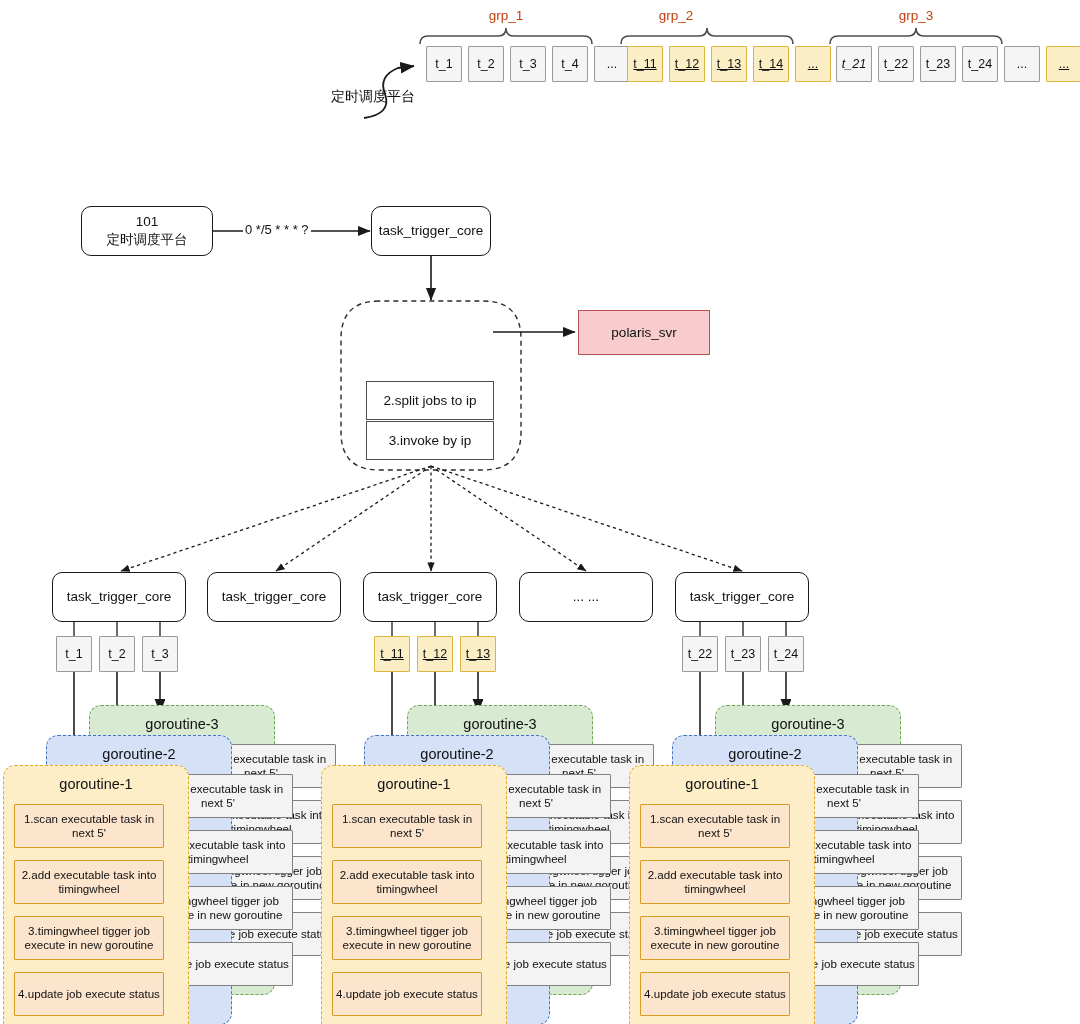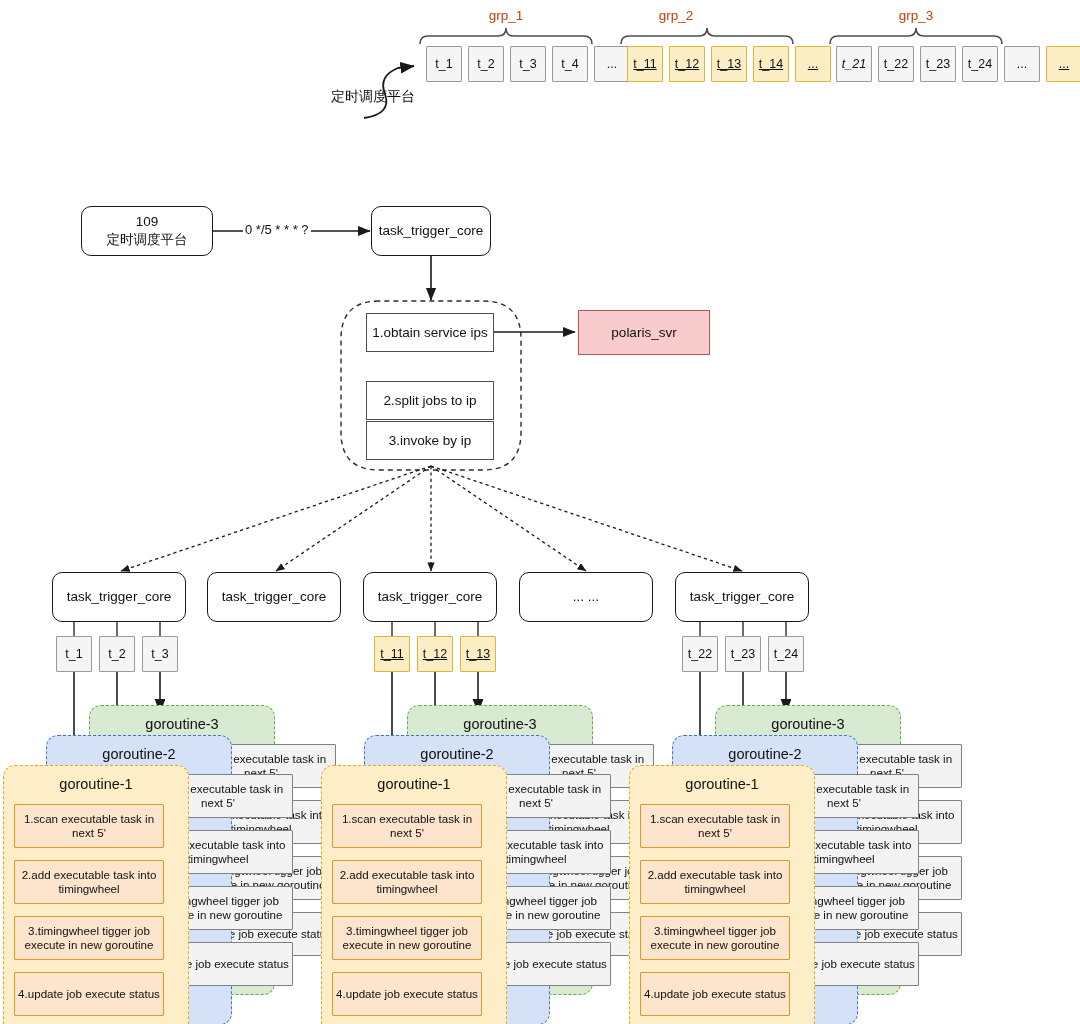--- a/index.html
+++ b/index.html
@@ -214,29 +214,28 @@
   <div class="abs chip" style="left:836px; top:46px;font-style:italic;">t_21</div>
   <div class="abs chip" style="left:878px; top:46px;">t_22</div>
   <div class="abs chip" style="left:920px; top:46px;">t_23</div>
   <div class="abs chip" style="left:962px; top:46px;">t_24</div>
   <div class="abs chip" style="left:1004px; top:46px;">...</div>
   <div class="abs chip hl" style="left:1046px; top:46px;">...</div>
 
   <div class="abs cn-label" style="left:331px; top:88px;">定时调度平台</div>
 
   <div class="abs rbox" style="left:81px; top:206px; width:132px; height:50px; flex-direction:column;">
-    <span>109</span>
+    <span>101</span>
     <span>定时调度平台</span>
   </div>
 
   <div class="abs edge-label" style="left:243px; top:222px;">0 */5 * * * ?</div>
 
   <div class="abs rbox" style="left:371px; top:206px; width:120px; height:50px;">task_trigger_core</div>
 
-  <div class="abs sqbox" style="left:366px; top:313px; width:128px; height:39px;">1.obtain service ips</div>
   <div class="abs sqbox" style="left:366px; top:381px; width:128px; height:39px;">2.split jobs to ip</div>
   <div class="abs sqbox" style="left:366px; top:421px; width:128px; height:39px;">3.invoke by ip</div>
 
   <div class="abs pinkbox" style="left:578px; top:310px; width:132px; height:45px;">polaris_svr</div>
 
   <div class="abs rbox" style="left:52px; top:572px; width:134px; height:50px;">task_trigger_core</div>
   <div class="abs rbox" style="left:207px; top:572px; width:134px; height:50px;">task_trigger_core</div>
   <div class="abs rbox" style="left:363px; top:572px; width:134px; height:50px;">task_trigger_core</div>
   <div class="abs rbox" style="left:519px; top:572px; width:134px; height:50px;">... ...</div>
   <div class="abs rbox" style="left:675px; top:572px; width:134px; height:50px;">task_trigger_core</div>

